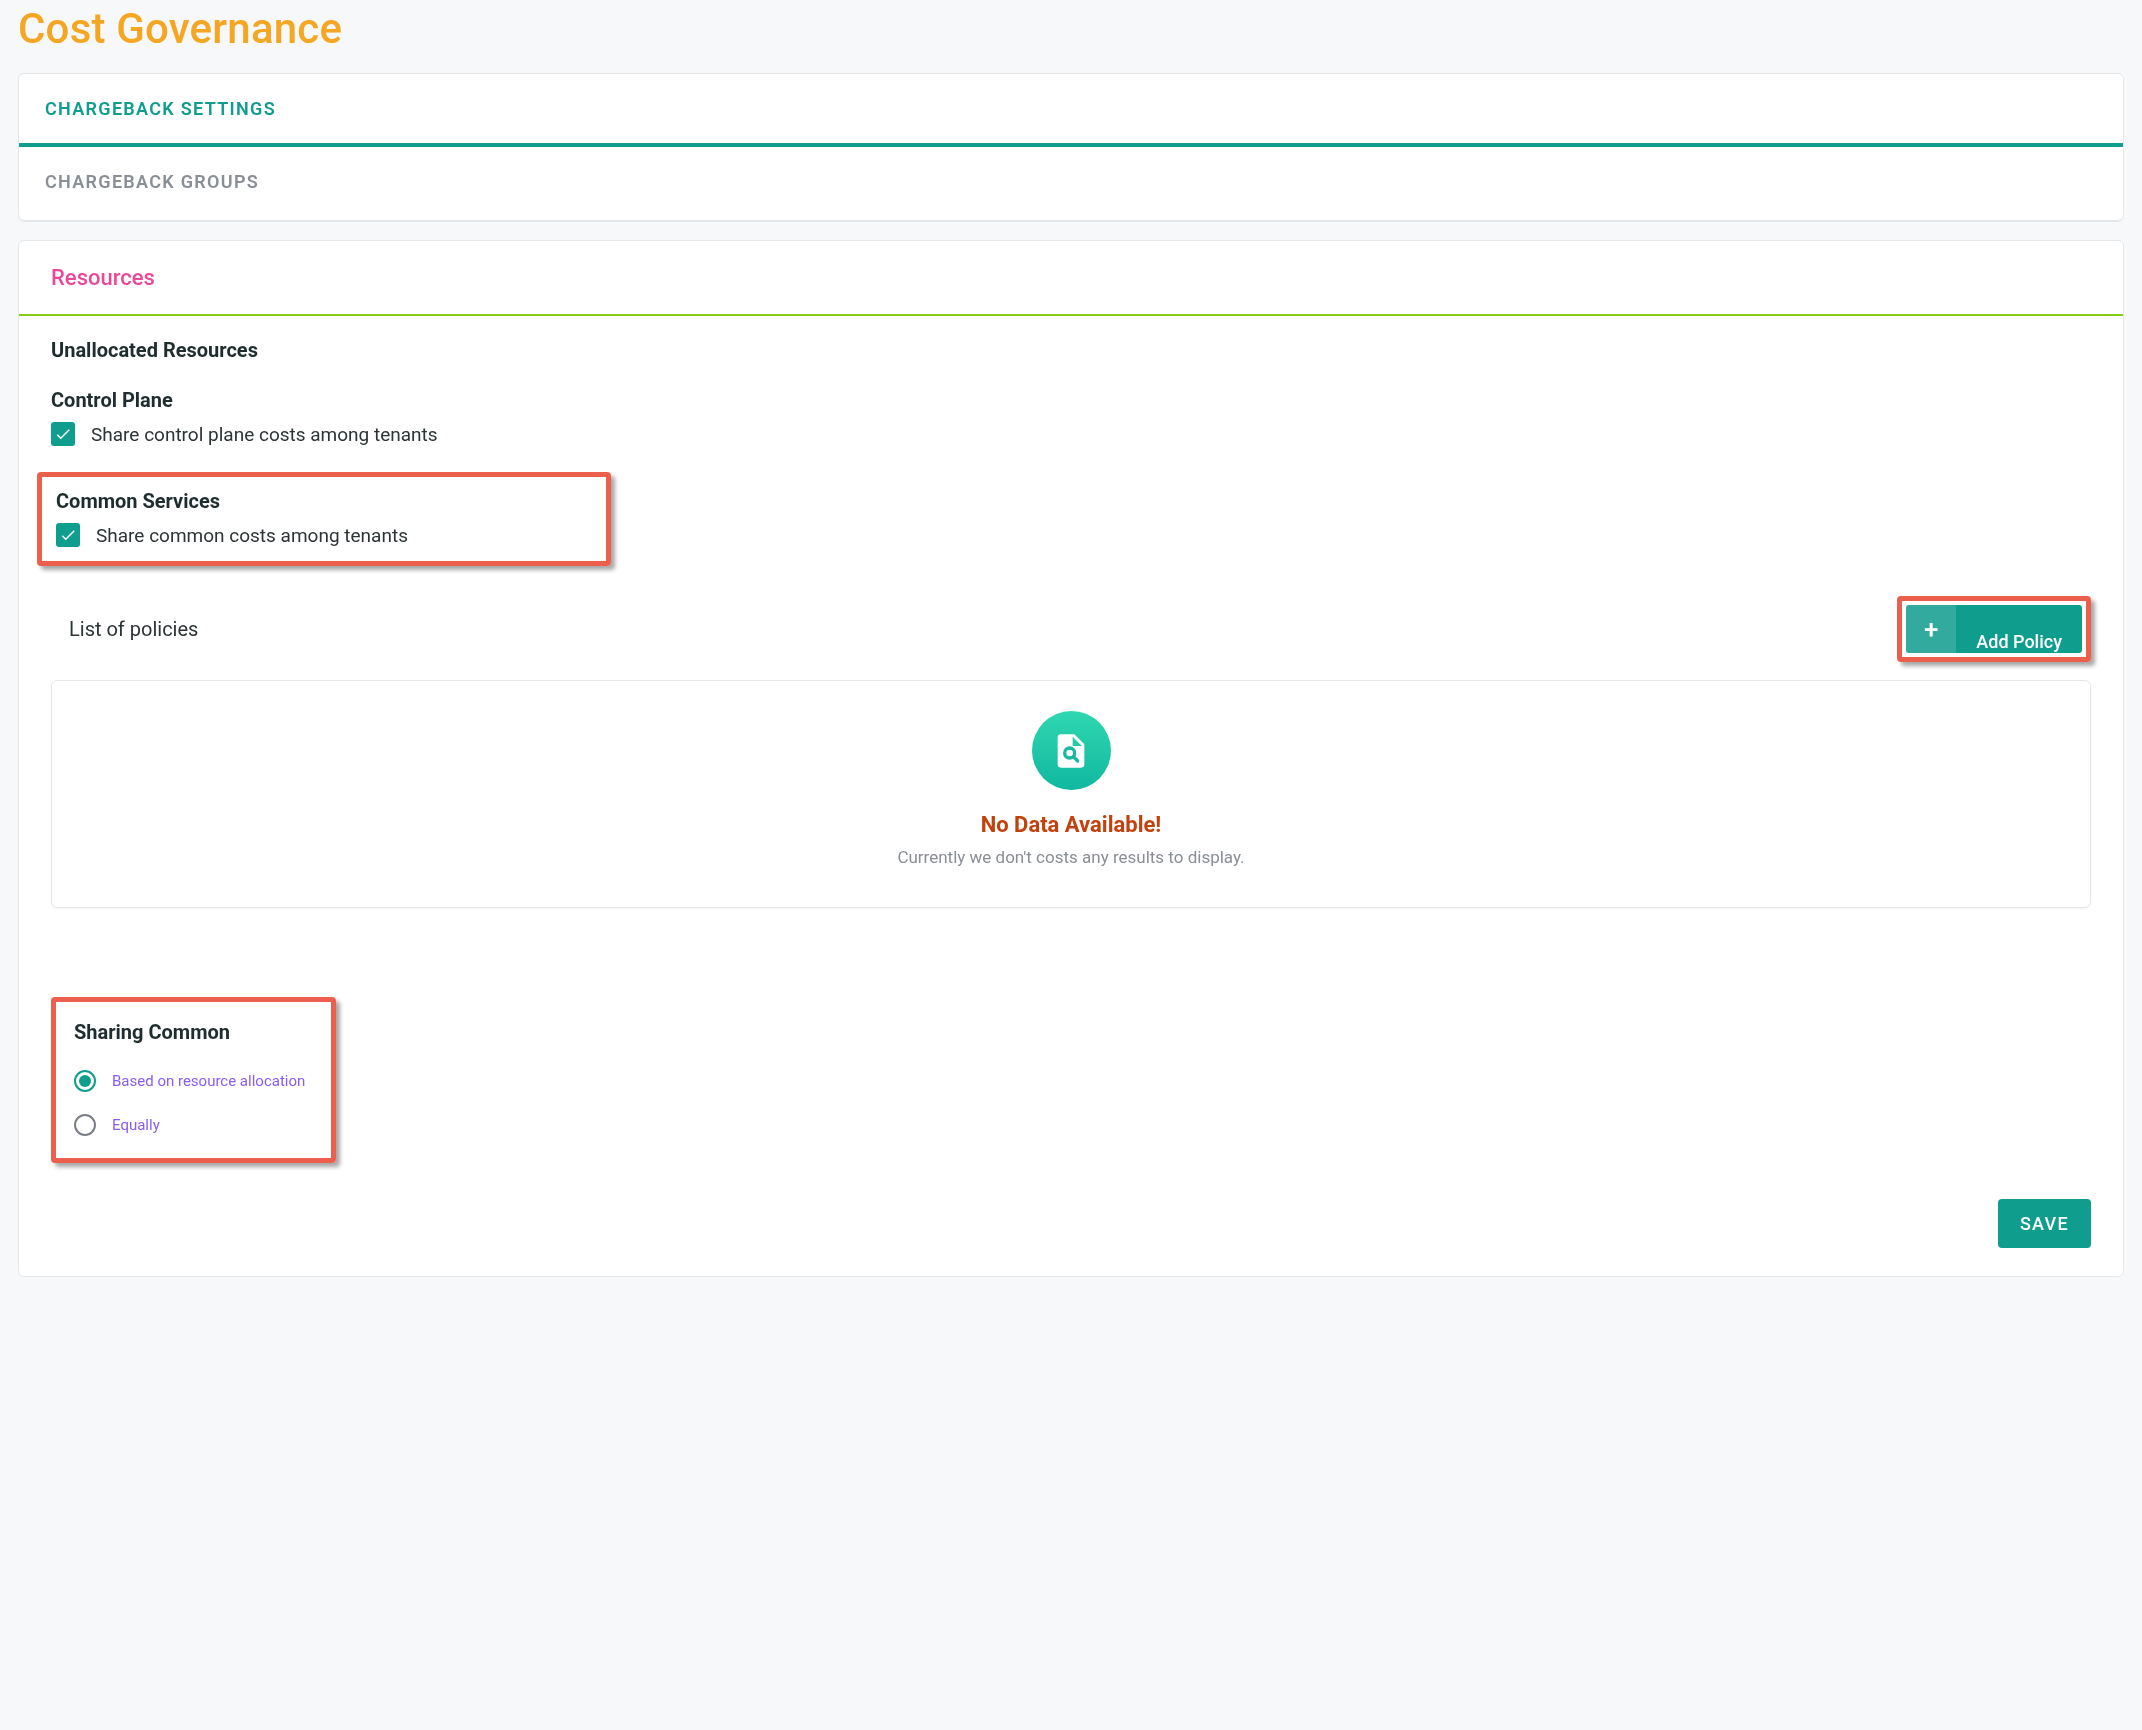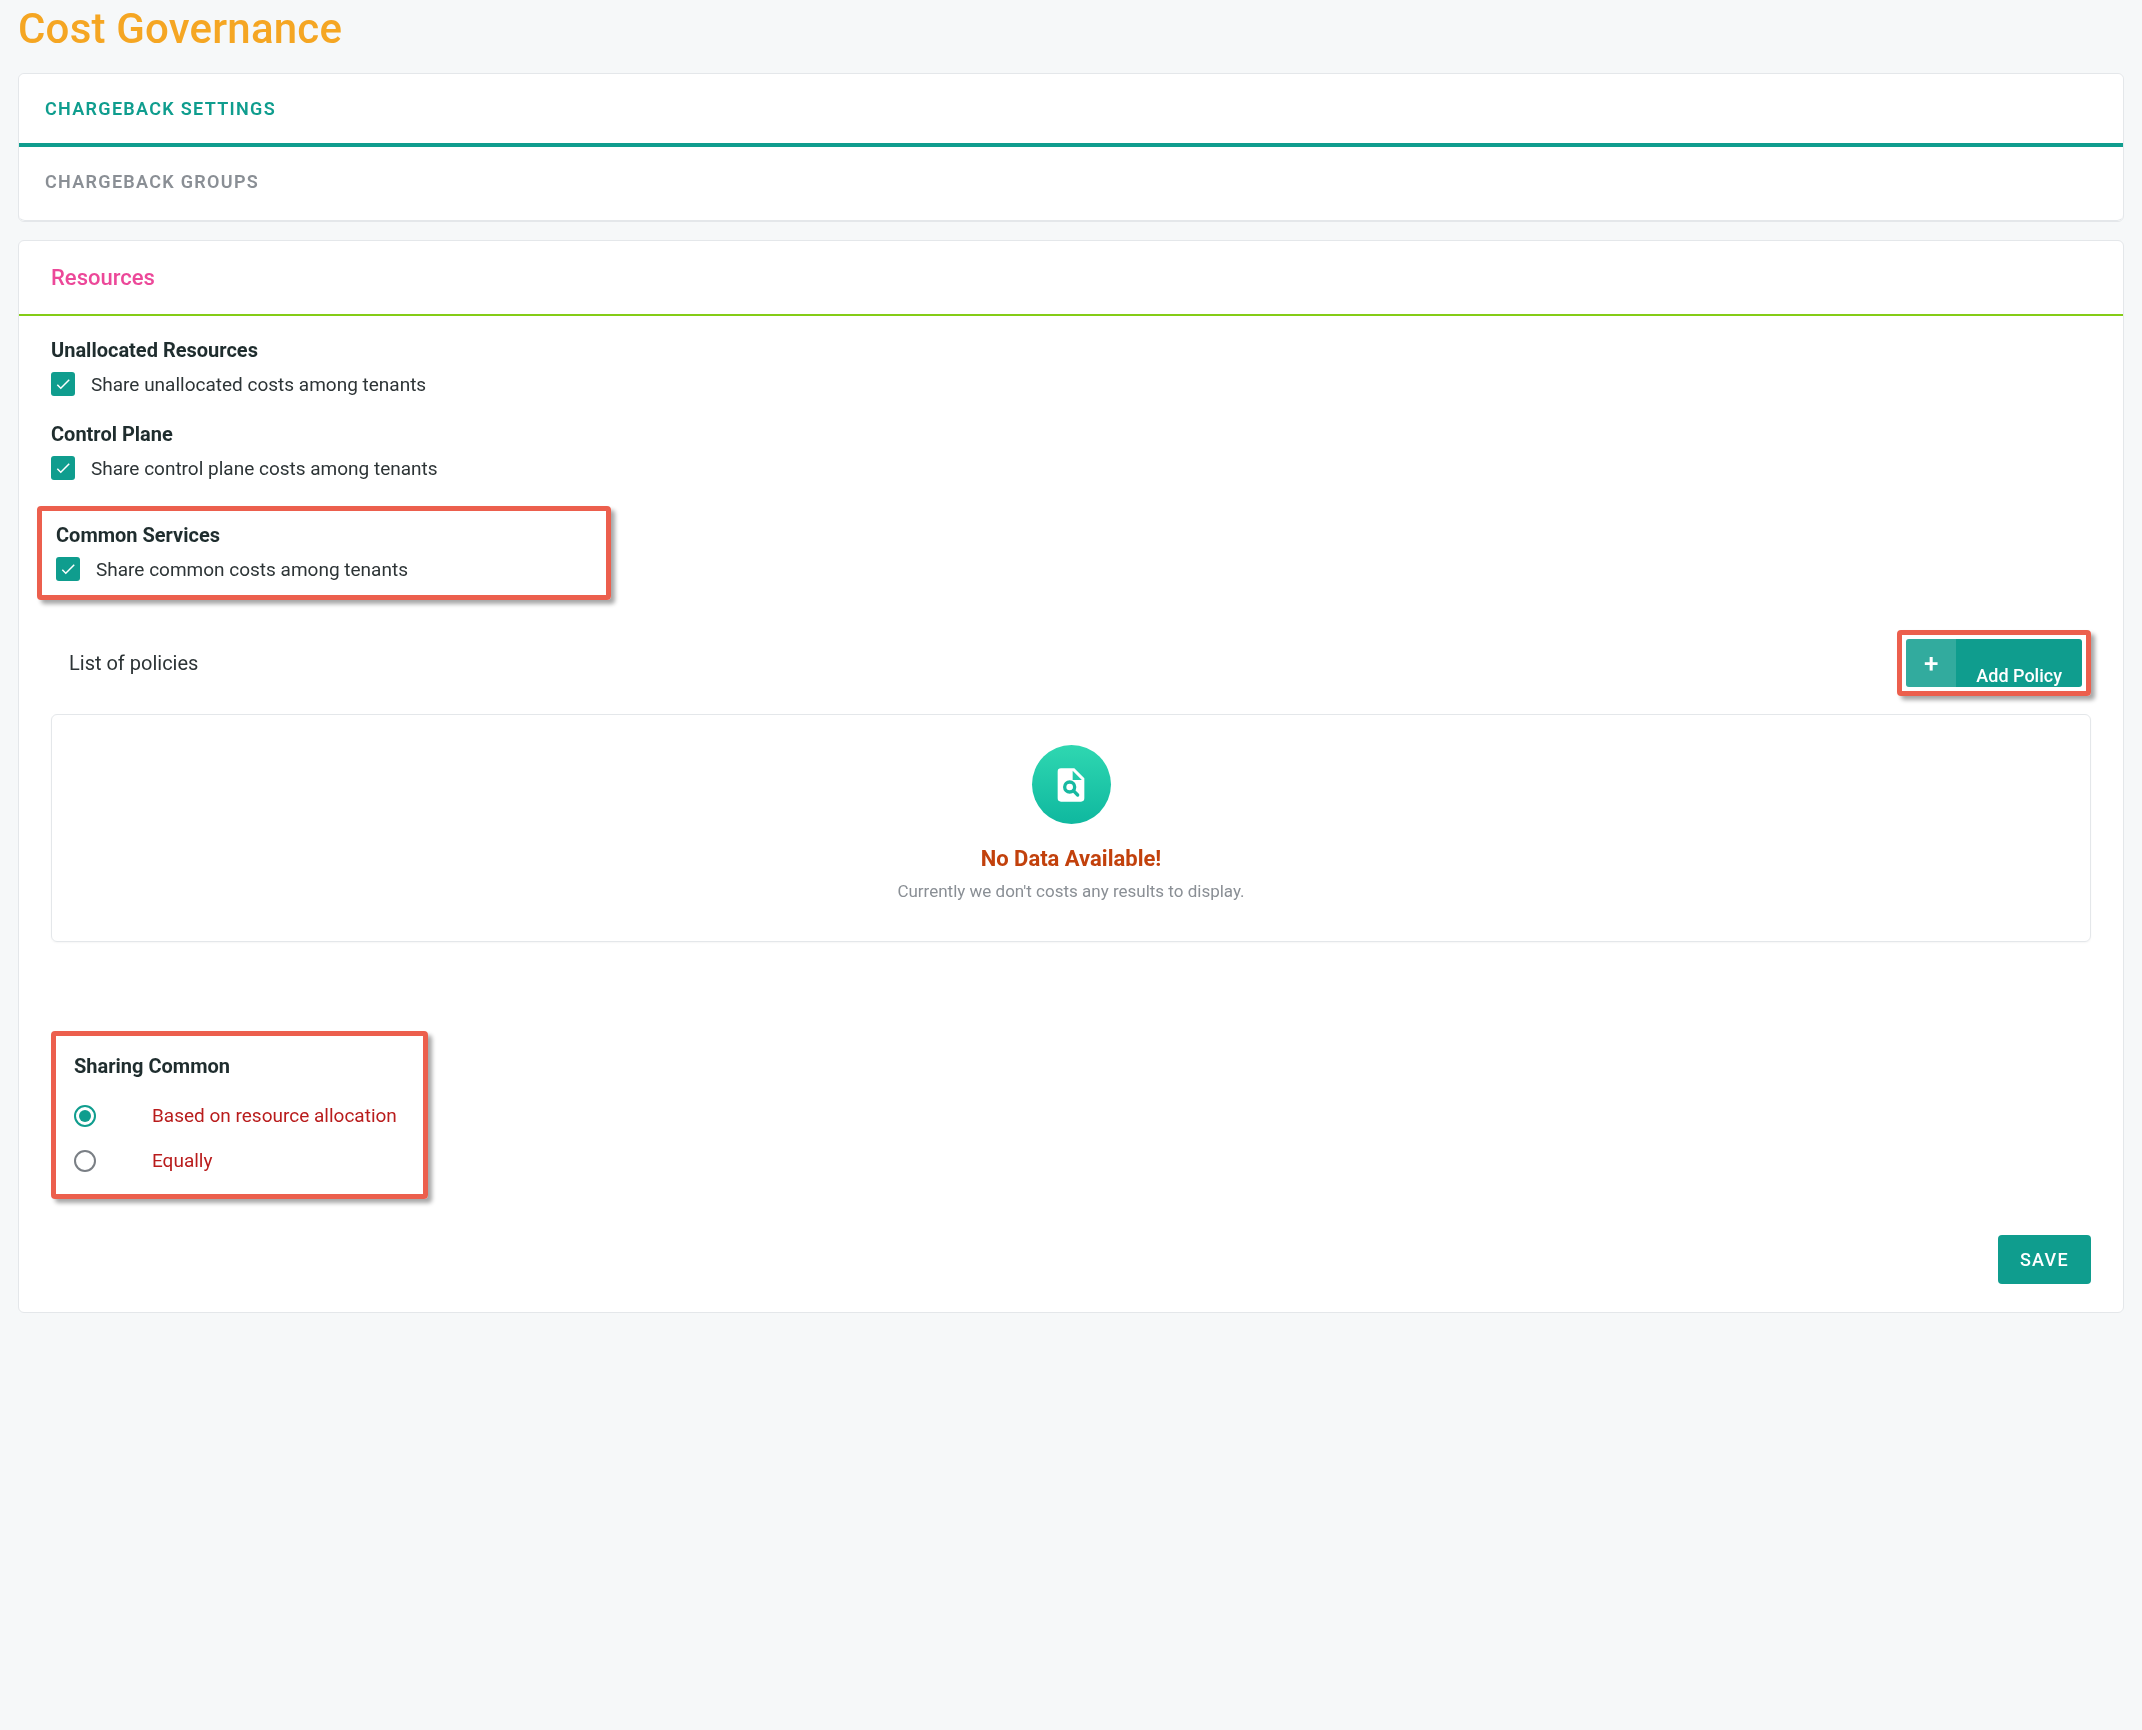--- a/index.html
+++ b/index.html
@@ -190,21 +190,21 @@
     border: 2.5px solid #7a7f85;
     display:inline-flex;align-items:center;justify-content:center;
     flex-shrink:0;
   }
   .radio.selected { border-color:#0f9d8e; }
   .radio.selected::after {
     content:"";
     width:12px;height:12px;border-radius:50%;
     background:#0f9d8e;
   }
-  .radio-label { font-size:19px; color:#b91c1c;margin-left:40px; }
+  .radio-label { font-size:15px; color:#8b5cf6; }
 
   .footer-row {
     display:flex;
     justify-content:flex-end;
     padding: 0 32px 28px 32px;
     align-items: flex-end;
   }
   .save-btn {
     background:#0f9d8e;
     color:#fff;
@@ -228,28 +228,20 @@
   </div>
 </div>
 
 <div class="card">
   <div class="section-header">Resources</div>
   <div class="section-body">
 
     
     <div class="group">
       <div class="group-title">Unallocated Resources</div>
-      <div class="check-row">
-        <span class="checkbox">
-          <svg viewBox="0 0 24 24">
-              <path fill="#fff" d="M9 16.17l-3.88-3.88L3.7 13.7 9 19l12-12-1.41-1.41z"></path>
-            </svg>
-        </span>
-        <span class="check-label">Share unallocated costs among tenants</span>
-      </div>
     </div>
 
     
     <div class="group">
       <div class="group-title">Control Plane</div>
       <div class="check-row">
         <span class="checkbox">
           <svg viewBox="0 0 24 24">
               <path fill="#fff" d="M9 16.17l-3.88-3.88L3.7 13.7 9 19l12-12-1.41-1.41z"></path>
             </svg>

